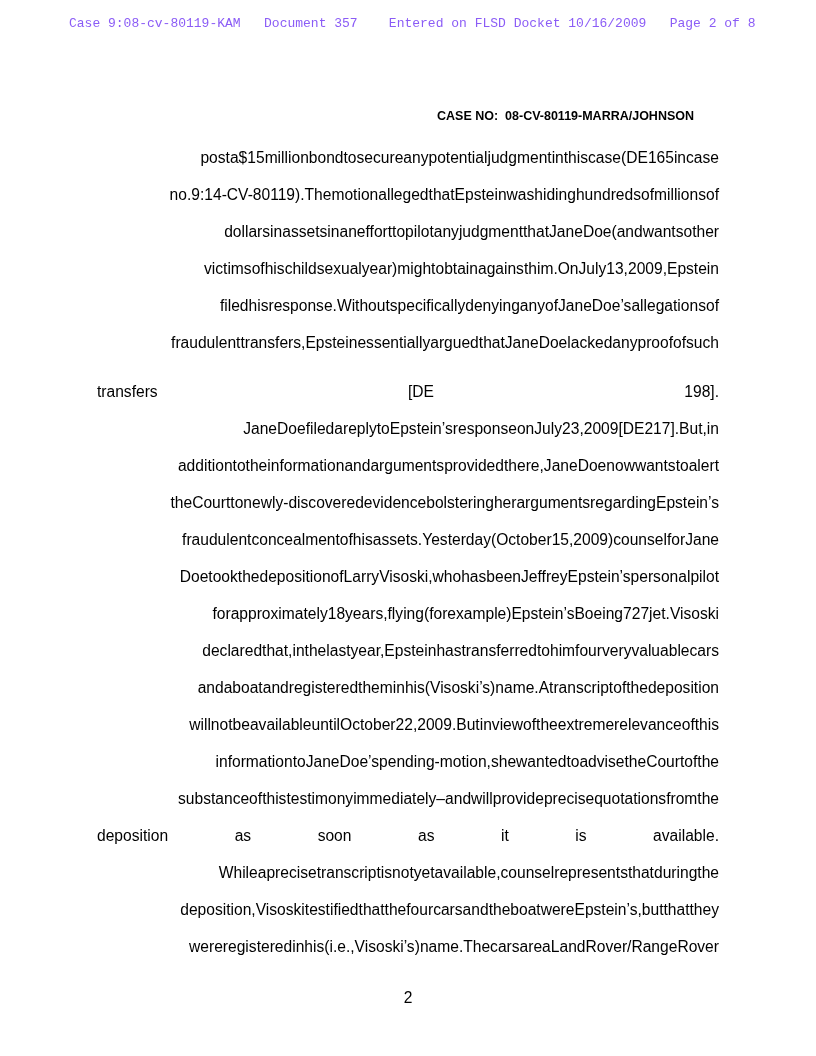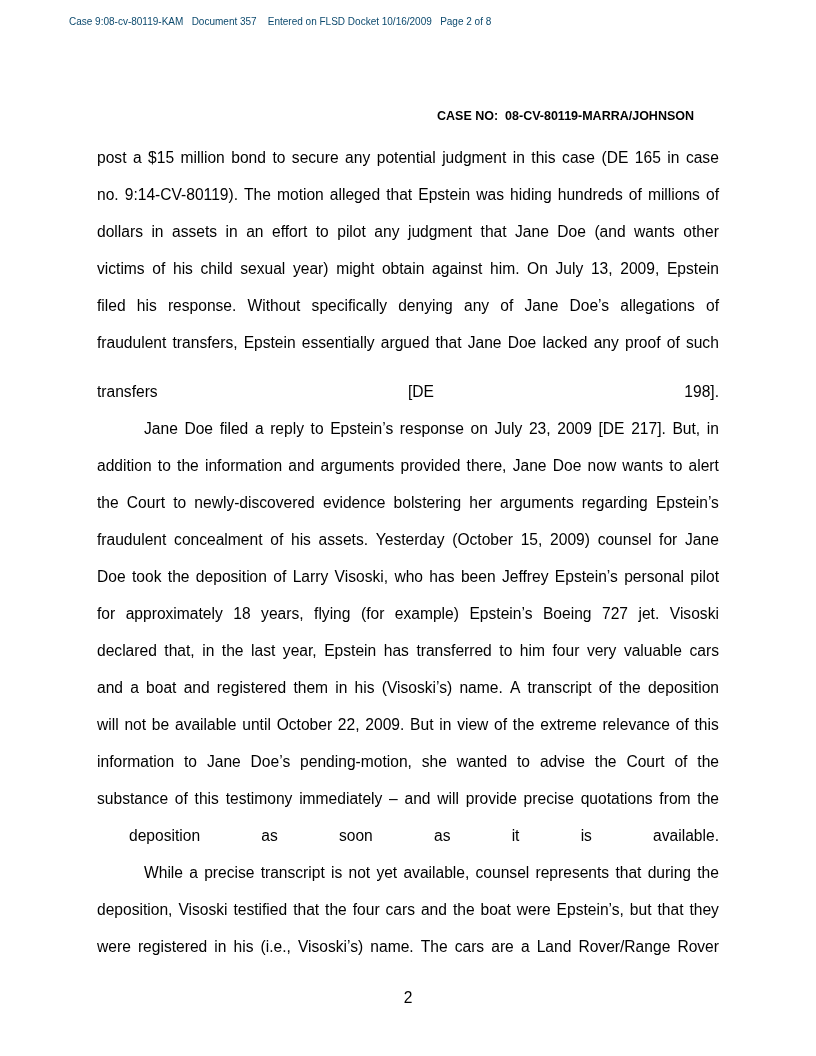--- a/index.html
+++ b/index.html
@@ -1,22 +1,22 @@
 <!DOCTYPE html>
 <html><head>
   <meta charset="utf-8">
   <style>
     html, body { margin: 0; padding: 0; background: #ffffff; }
     body { width: 816px; height: 1056px; position: relative; overflow: hidden; font-family: "Liberation Sans", sans-serif; color: #000; }
-    .stamp { position: absolute; top: 16px; left: 69px; width: 680px; font-size: 10px; color: #0c4a6e; white-space: pre; letter-spacing: 0px; }
+    .stamp { position: absolute; top: 16px; left: 69px; width: 680px; font-size: 13px; color: #8b5cf6; white-space: pre; letter-spacing: 0px; font-family: Liberation Mono, monospace; }
     .caseno { position: absolute; top: 109px; left: 437px; font-size: 12.5px; font-weight: bold; white-space: pre; }
     .body-text { position: absolute; left: 97px; width: 622px; top: 147px; font-size: 15.6px; }
     .line { height: 37px; line-height: 22px; text-align: justify; text-align-last: justify; white-space: nowrap; overflow: visible; display: block; }
     .line.indent { padding-left: 47px; }
-    .jline { display: flex; justify-content: space-between; width: 100%; }
+    .jline { display: flex; justify-content: flex-end; width: 100%; }
     .pageno { position: absolute; top: 989px; left: 0; width: 816px; text-align: center; font-size: 15.6px; }
   </style>
 </head>
 <body>
 
 <div class="stamp">Case 9:08-cv-80119-KAM   Document 357    Entered on FLSD Docket 10/16/2009   Page 2 of 8</div>
 <div class="caseno">CASE NO:  08-CV-80119-MARRA/JOHNSON</div>
 
 <div class="body-text" id="body-text">
     <div class="line">
@@ -318,21 +318,21 @@
         <span>–</span>
         <span>and</span>
         <span>will</span>
         <span>provide</span>
         <span>precise</span>
         <span>quotations</span>
         <span>from</span>
         <span>the</span>
       </div>
     </div>
-    <div class="line" style="white-space: pre; margin-left: 32px;">deposition as soon as it is available.</div>
+    <div class="line" style="white-space: pre;">deposition as soon as it is available.</div>
     <div class="line indent">
       <div class="jline">
         <span>While</span>
         <span>a</span>
         <span>precise</span>
         <span>transcript</span>
         <span>is</span>
         <span>not</span>
         <span>yet</span>
         <span>available,</span>

